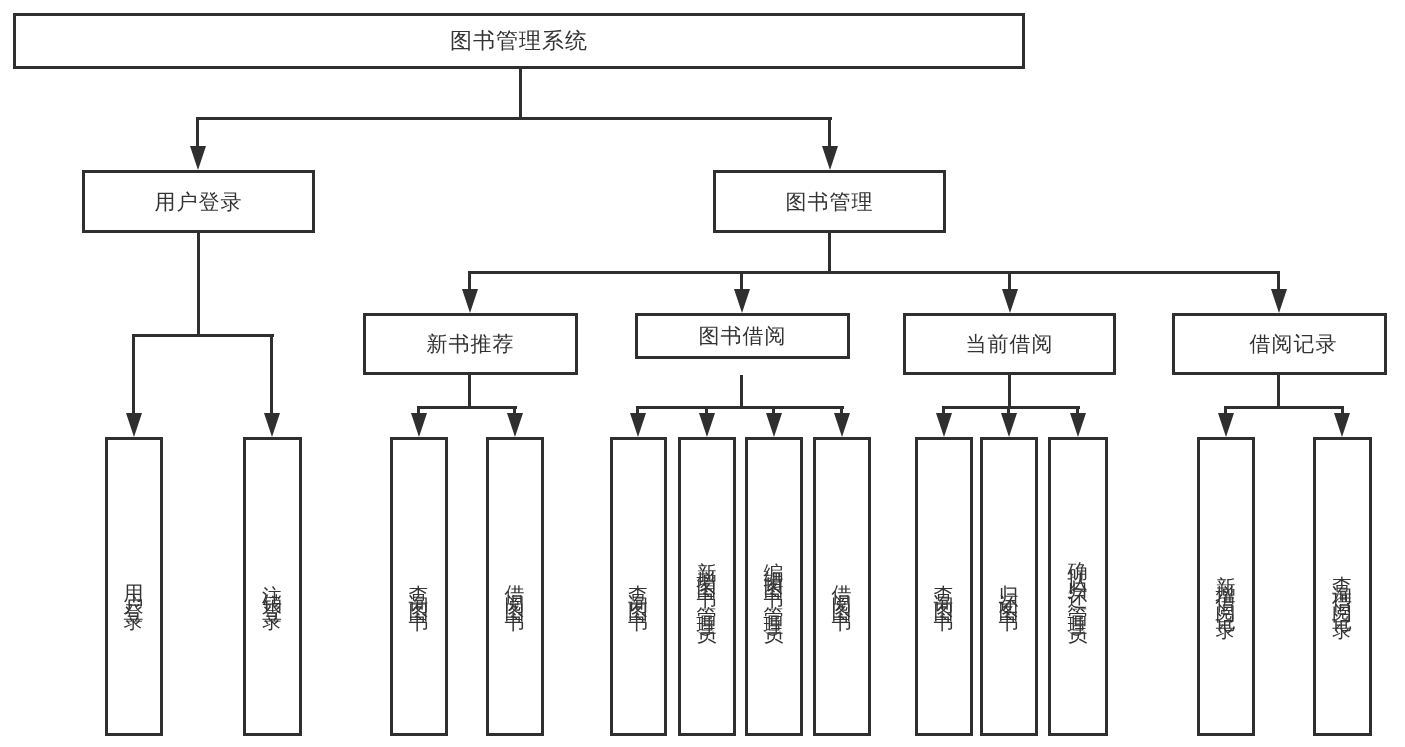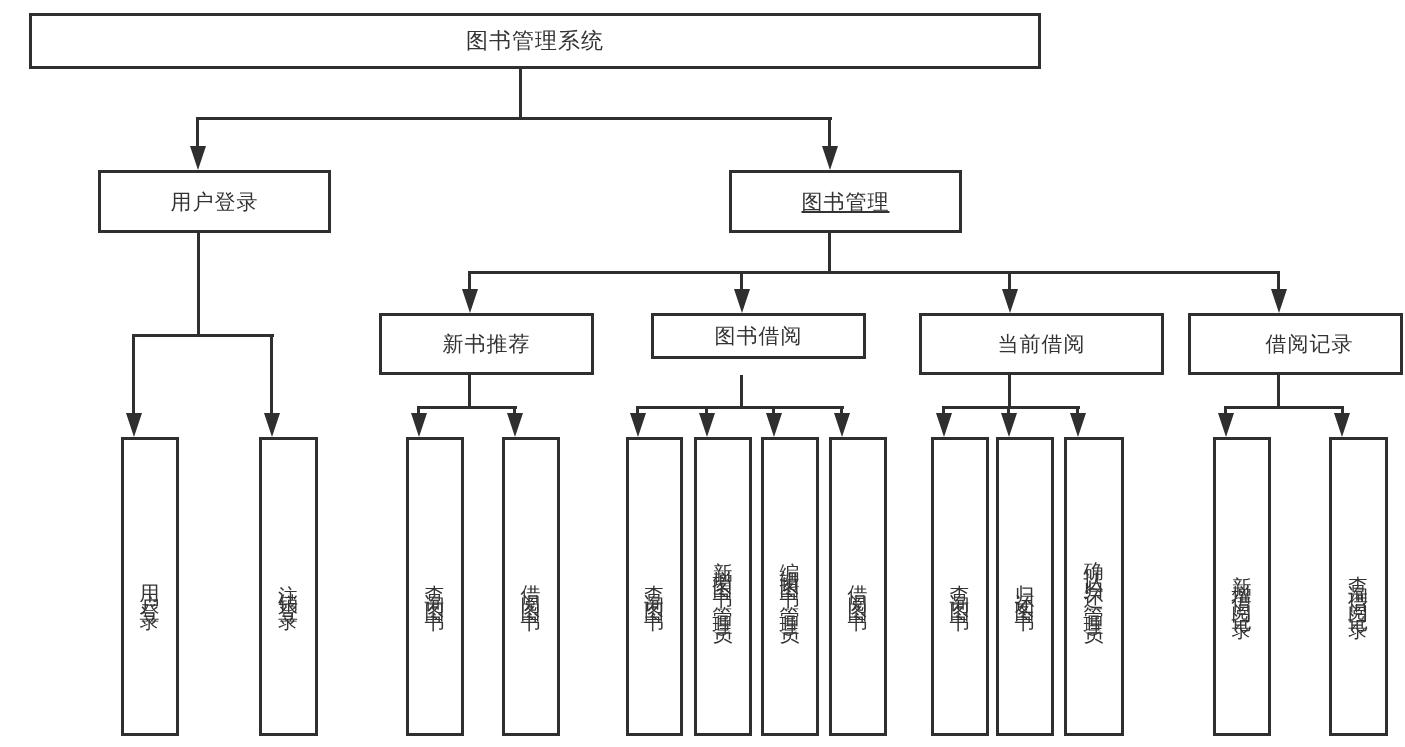--- a/index.html
+++ b/index.html
@@ -21,21 +21,20 @@
   }
   .box {
     position: absolute;
     border: 3px solid var(--line);
     background: var(--box_bg);
     display: flex;
     align-items: center;
     justify-content: center;
     color: var(--text);
     font-weight: 400;
-    margin-left: 16px;
   }
   .hbox { font-size: 21px; letter-spacing: 1px; }
   .root-box { font-size: 22px; }
   .vbox {
     writing-mode: vertical-rl;
     text-orientation: mixed;
     font-size: 20px;
     letter-spacing: 9px;
     line-height: 1;
   }
@@ -66,21 +65,21 @@
   <div class="box hbox root-box" style="left:13px; top:13px; width:1012px; height:56px;">图书管理系统</div>
 
   <div class="vline" style="left:519px; top:69px; height:51px;"></div>
   <div class="hline" style="left:196px; top:117px; width:636px;"></div>
   <div class="vline" style="left:196px; top:117px; height:32px;"></div>
   <div class="arrowhead" style="left:190px; top:146px;"></div>
   <div class="vline" style="left:828px; top:117px; height:32px;"></div>
   <div class="arrowhead" style="left:822px; top:146px;"></div>
 
   <div class="box hbox" style="left:82px; top:170px; width:233px; height:63px;">用户登录</div>
-  <div class="box hbox" style="left:713px; top:170px; width:233px; height:63px;text-decoration:underline;">图书管理</div>
+  <div class="box hbox" style="left:713px; top:170px; width:233px; height:63px;">图书管理</div>
 
   <div class="vline" style="left:197px; top:233px; height:104px;"></div>
   <div class="hline" style="left:132px; top:334px; width:142px;"></div>
   <div class="vline" style="left:132px; top:334px; height:81px;"></div>
   <div class="arrowhead" style="left:126px; top:413px;"></div>
   <div class="vline" style="left:270px; top:334px; height:81px;"></div>
   <div class="arrowhead" style="left:264px; top:413px;"></div>
 
   <div class="vline" style="left:828px; top:233px; height:41px;"></div>
   <div class="hline" style="left:468px; top:271px; width:812px;"></div>
@@ -88,21 +87,21 @@
   <div class="arrowhead" style="left:462px; top:289px;"></div>
   <div class="vline" style="left:740px; top:271px; height:20px;"></div>
   <div class="arrowhead" style="left:734px; top:289px;"></div>
   <div class="vline" style="left:1008px; top:271px; height:20px;"></div>
   <div class="arrowhead" style="left:1002px; top:289px;"></div>
   <div class="vline" style="left:1277px; top:271px; height:20px;"></div>
   <div class="arrowhead" style="left:1271px; top:289px;"></div>
 
   <div class="box hbox" style="left:363px; top:313px; width:215px; height:62px;">新书推荐</div>
   <div class="box hbox" style="left:635px; top:313px; width:215px; height:46px;">图书借阅</div>
-  <div class="box hbox" style="left:903px; top:313px; width:245px; height:62px;">当前借阅</div>
+  <div class="box hbox" style="left:903px; top:313px; width:213px; height:62px;">当前借阅</div>
   <div class="box hbox" style="left:1172px; top:313px; width:215px; height:62px;padding-left:28px;">借阅记录</div>
 
   <div class="vline" style="left:468px; top:375px; height:34px;"></div>
   <div class="hline" style="left:417px; top:406px; width:100px;"></div>
   <div class="vline" style="left:417px; top:406px; height:10px;"></div>
   <div class="arrowhead" style="left:411px; top:413px;"></div>
   <div class="vline" style="left:513px; top:406px; height:10px;"></div>
   <div class="arrowhead" style="left:507px; top:413px;"></div>
 
   <div class="vline" style="left:740px; top:375px; height:34px;"></div>

